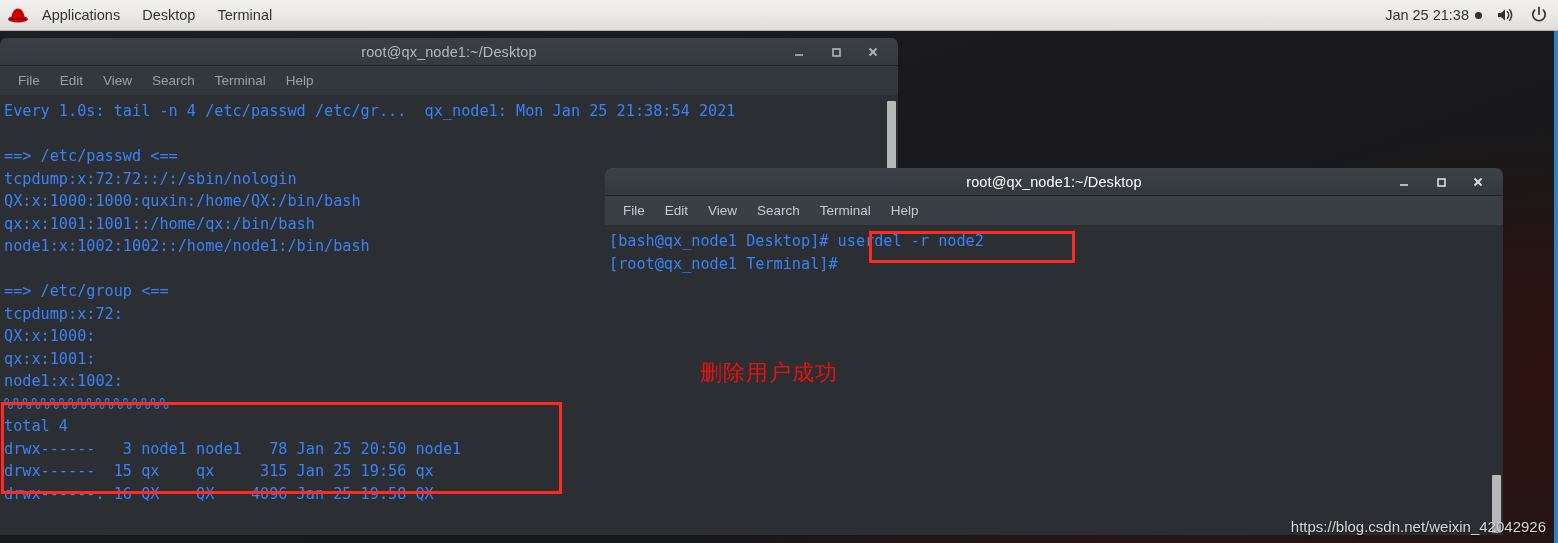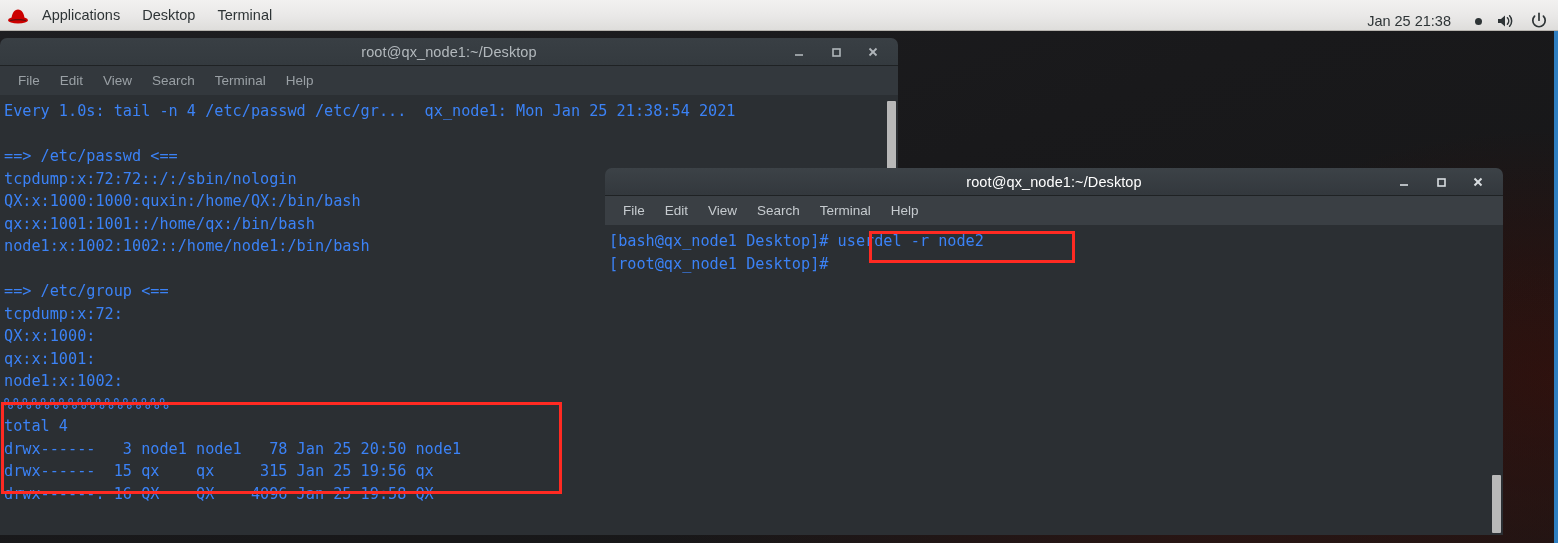--- a/index.html
+++ b/index.html
@@ -24,39 +24,39 @@
       radial-gradient(ellipse 700px 420px at 100% 70%, #30100c 0%, rgba(26,26,28,0) 60%),
       linear-gradient(160deg, #1e1e21 0%, #19191b 45%, #161617 100%);
   }
 
   
   #topbar {
     position: absolute; left: 0; top: 0;
     width: 1558px; height: 31px;
     background: linear-gradient(180deg,#f2f1f0 0%, #e9e8e7 55%, #dedddb 100%);
     border-bottom: 1px solid #b6b3ae;
-    display: flex; align-items: flex-end;
+    display: flex; align-items: center;
     font-size: 14.5px; color: #2e3436;
     z-index: 40;
   }
   .tb-left { display: flex; align-items: center; padding-left: 7px; }
   .tb-item {
     padding: 4px 11px; color: #2e3436; font-size: 14.5px;
     line-height: 21px; white-space: nowrap;
   }
   .redhat {
     width: 22px; height: 18px; position: relative; margin-right: 2px;
     display: inline-block;
   }
   .redhat svg { display: block; }
   .tb-right {
     margin-left: auto; display: flex; align-items: center;
     padding-right: 10px; gap: 14px;
   }
-  .tb-clock { font-size: 14.5px; color: #2e3436; display: flex; align-items: center; gap: 24px; }
+  .tb-clock { font-size: 14.5px; color: #2e3436; display: flex; align-items: center; gap: 6px; }
   .tb-dot { width: 7px; height: 7px; border-radius: 50%; background: #2e3436; display: inline-block; }
   .tb-icon { display: flex; align-items: center; }
 
   
   .win { position: absolute; }
   .titlebar {
     height: 28px;
     border-radius: 7px 7px 0 0;
     display: flex; align-items: center;
     position: relative;
@@ -244,27 +244,29 @@
       </span>
     </div>
     <div class="menubar">
       <span class="mi">File</span>
       <span class="mi">Edit</span>
       <span class="mi">View</span>
       <span class="mi">Search</span>
       <span class="mi">Terminal</span>
       <span class="mi">Help</span>
     </div>
-    <div class="term-body" id="win2-body"><div class="term-line">[bash@qx_node1 Desktop]# userdel -r node2</div><div class="term-line">[root@qx_node1 Desktop]#</div>
+    <div class="term-body" id="win2-body"><div class="term-line">[bash@qx_node1 Desktop]# userdel -r node2</div><div class="term-line">[root@qx_node1 Terminal]#</div>
       <div class="vscroll" style="right:0; top:0; height:310px;">
         <div class="vthumb" style="top:250px; height:58px;"></div>
       </div>
     </div>
   </div>
 
   <div class="redbox" style="left:1px; top:402px; width:561px; height:92px;"></div>
 
   <div class="redbox" style="left:869px; top:231px; width:206px; height:32px;"></div>
 
-
+  <div class="cn-note" style="left:700px; top:358px;">删除用户成功</div>
+
+  <div class="watermark">https://blog.csdn.net/weixin_42042926</div>
 
   <div id="pagescroll"></div>
 </div>
 
 </body></html>

